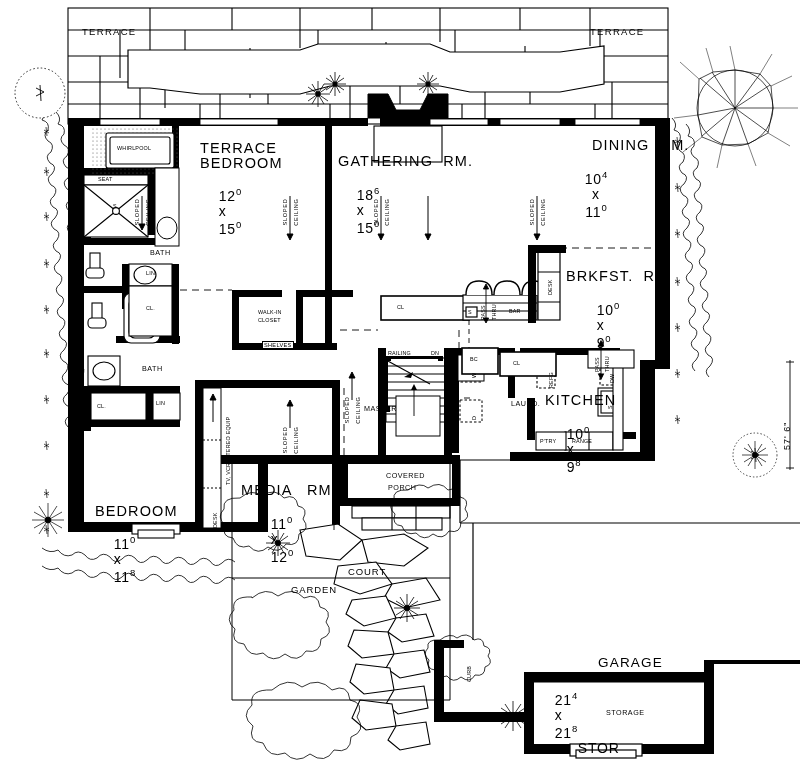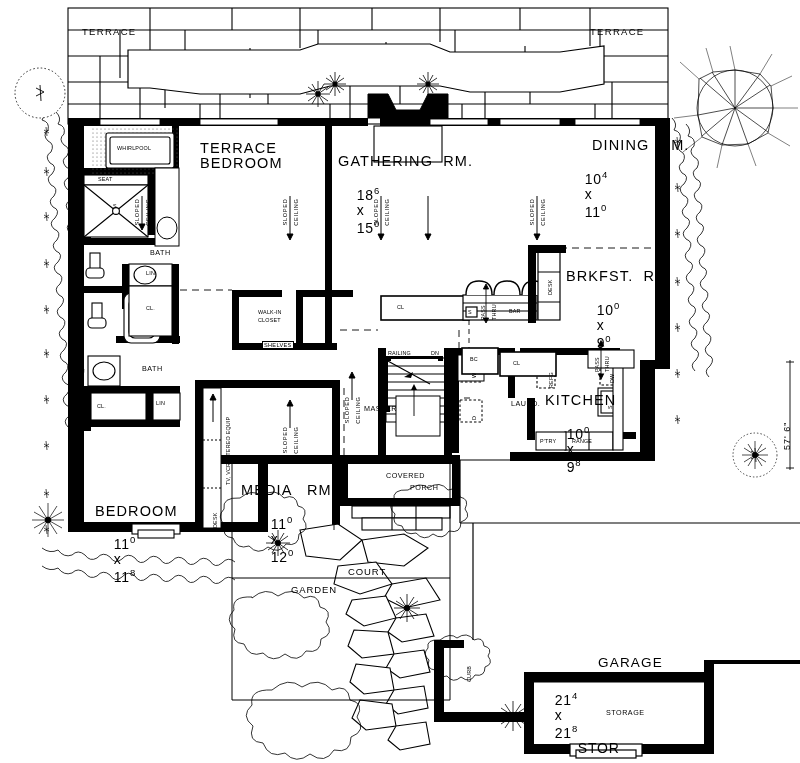--- a/index.html
+++ b/index.html
@@ -532,30 +532,35 @@
       <path d="M790 360 V470"></path>
       <path d="M786 362 H794 M786 468 H794"></path>
     </g>
   </svg>
 
   <div class="lbl terrace" style="left:82px;top:27px;">TERRACE</div>
   <div class="lbl terrace" style="left:590px;top:27px;">TERRACE</div>
 
   <div class="lbl room-name" style="left:200px;top:140px;">TERRACE</div>
   <div class="lbl room-name" style="left:200px;top:155px;">BEDROOM</div>
+  <div class="lbl room-dim" style="left:200px;top:171px;">
+    <span>12</span><sup>0</sup>
+    <span>x</span>
+    <span>15</span><sup>0</sup>
+  </div>
 
   <div class="lbl room-name" style="left:338px;top:153px;">GATHERING  RM.</div>
   <div class="lbl room-dim" style="left:338px;top:170px;">
     <span>18</span><sup>6</sup>
     x
     <span>15</span><sup>0</sup>
   </div>
 
   <div class="lbl room-name" style="left:556px;top:137px;margin-left:36px;">DINING  RM.</div>
-  <div class="lbl room-dim" style="left:566px;top:154px;">
+  <div class="lbl room-dim" style="left:566px;top:154px;text-align:center;">
     <span>10</span><sup>4</sup>
     x
     <span>11</span><sup>0</sup>
   </div>
 
   <div class="lbl room-name" style="left:566px;top:268px;">BRKFST.  RM</div>
   <div class="lbl room-dim" style="left:578px;top:285px;">
     <span>10</span><sup>0</sup>
     x
     <span>9</span><sup>0</sup>
@@ -628,21 +633,21 @@
 
   <div class="lbl tiny rot90" style="left:548px;top:388px;">REFG</div>
   <div class="lbl tiny rot90" style="left:609px;top:383px;">DW</div>
   <div class="lbl tiny rot90" style="left:607px;top:409px;">S</div>
   <div class="lbl tiny" style="left:540px;top:438px;">P'TRY</div>
   <div class="lbl tiny" style="left:572px;top:438px;">RANGE</div>
   <div class="lbl tiny rot90" style="left:594px;top:372px;">PASS</div>
   <div class="lbl tiny rot90" style="left:604px;top:372px;">THRU</div>
 
   <div class="lbl small" style="left:362px;top:472px;">COVERED</div>
-  <div class="lbl small" style="left:386px;top:484px;text-align:center;">PORCH</div>
+  <div class="lbl small" style="left:364px;top:484px;text-align:center;">PORCH</div>
 
   <div class="lbl med" style="left:291px;top:585px;">GARDEN</div>
   <div class="lbl med" style="left:348px;top:567px;">COURT</div>
 
   <div class="lbl tiny rot90" style="left:466px;top:682px;">CURB</div>
 
   <div class="lbl sloped rot90" style="left:134px;top:232px;width:40px;"><span>SLOPED</span></div>
   <div class="lbl sloped rot90" style="left:145px;top:232px;width:40px;"><span>CEILING</span></div>
 
   <div class="lbl sloped rot90" style="left:282px;top:232px;width:40px;"><span>SLOPED</span></div>

